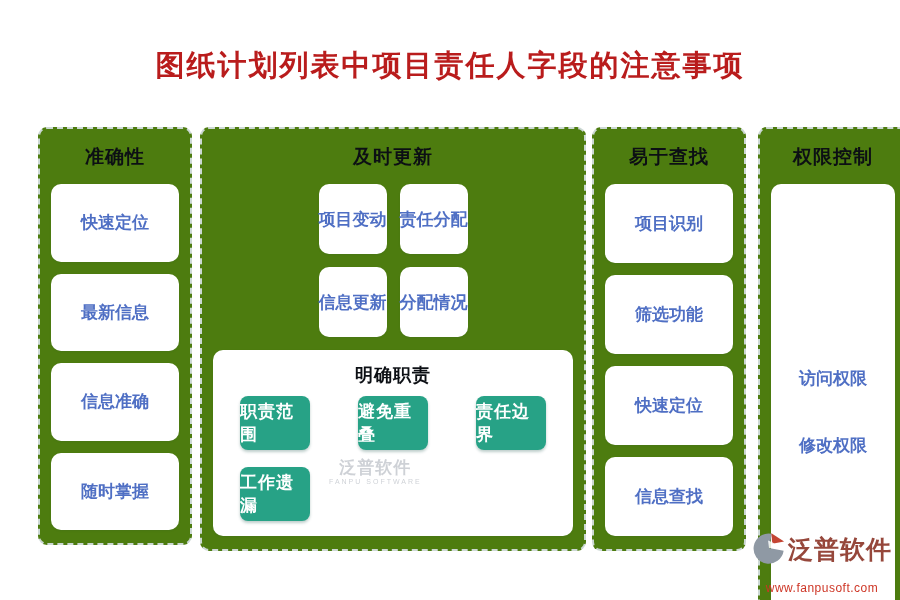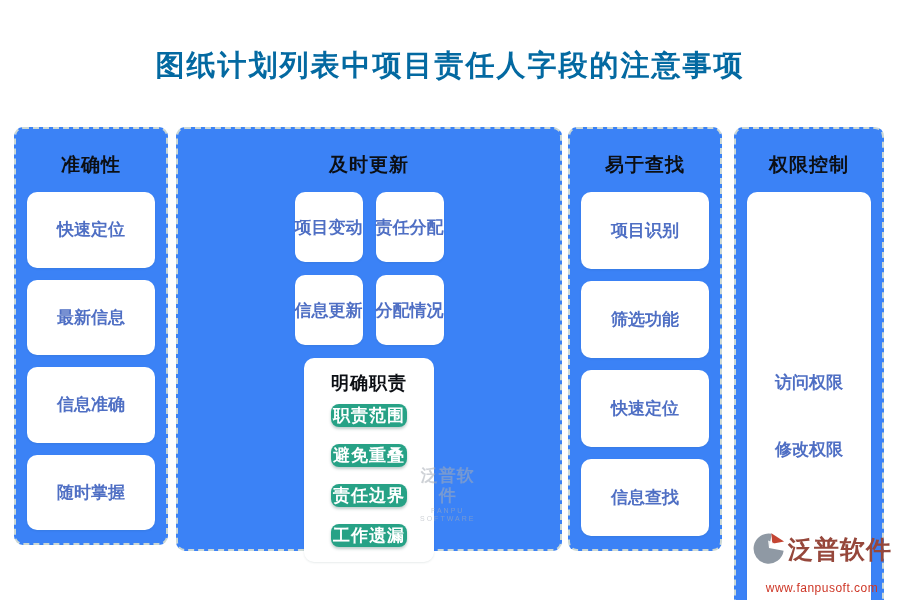--- a/index.html
+++ b/index.html
@@ -4,26 +4,26 @@
 <style>
   html,body { margin:0; padding:0; background:#ffffff; }
   .stage {
     position:relative; width:900px; height:600px; margin:0 auto;
     background:#ffffff; overflow:hidden;
     font-family:"Liberation Sans","DejaVu Sans",sans-serif;
   }
   .title {
     position:absolute; top:46px; left:0; right:0; margin:0;
     text-align:center; font-size:29px; font-weight:bold;
-    color:#0369a1; letter-spacing:2px;
+    color:#b91c1c; letter-spacing:2px;
   }
   .panel {
     position:absolute; top:127px; box-sizing:border-box;
-    background:#3b82f6; border:2px dashed #ccd8d4; border-radius:9px;
-    display:flex; flex-direction:column; padding:8px 11px 13px;
+    background:#4d7c0f; border:2px dashed #ccd8d4; border-radius:9px;
+    display:flex; flex-direction:column; padding:0 11px 13px;margin-left:24px;
   }
   .panel-header {
     flex:0 0 55px; display:flex; align-items:center; justify-content:center;
     font-weight:bold; font-size:19px; color:#0c0f14; letter-spacing:1px;
   }
   #col-accuracy   { left:14px;  width:154px; height:418px; }
   #col-update     { left:176px; width:386px; height:424px;align-items:center; }
   #col-find       { left:568px; width:154px; height:424px; }
   #col-permission { left:734px; width:150px; height:528px; }
 
@@ -44,21 +44,21 @@
     position:relative; margin-top:13px; flex:1;
     background:#ffffff; border-radius:10px;
     padding:4px 27px 15px; display:flex; flex-direction:column;
     box-shadow:0 1px 2px rgba(30,70,65,.10);
   }
   .subpanel-header {
     flex:0 0 42px; display:flex; align-items:center; justify-content:center;
     font-weight:bold; font-size:18px; color:#0c0f14; letter-spacing:1px;
   }
   .btn-grid {
-    flex:1; display:grid; grid-template-columns:1fr;
+    flex:1; display:grid; grid-template-columns:1fr 1fr 1fr;
     column-gap:48px; row-gap:17px;
   }
   .green-btn {
     background:#27a286; border-radius:8px;
     display:flex; align-items:center; justify-content:center;
     color:#ffffff; font-weight:bold; font-size:17px; letter-spacing:1px;
     box-shadow:0 2px 3px rgba(20,80,70,.28);
   }
   .watermark {
     position:absolute; left:116px; top:108px; text-align:center;

